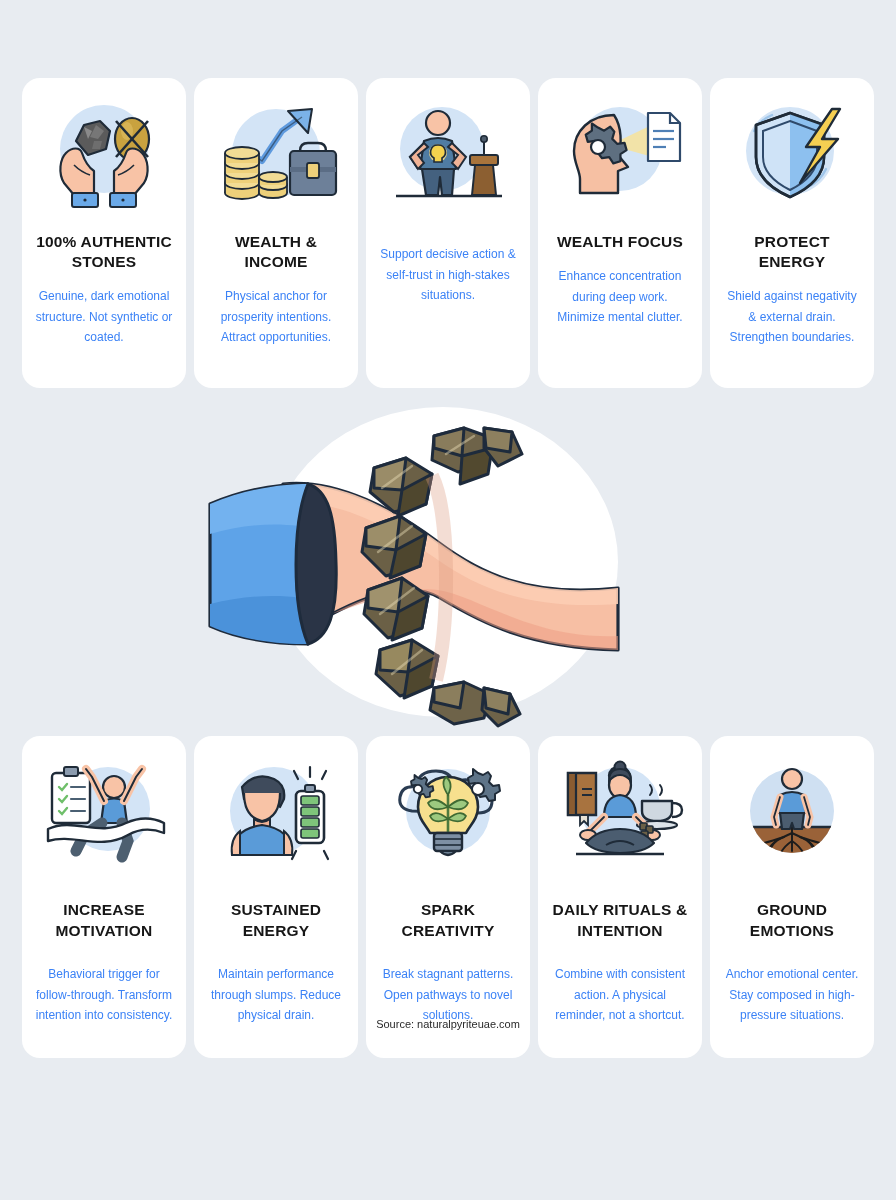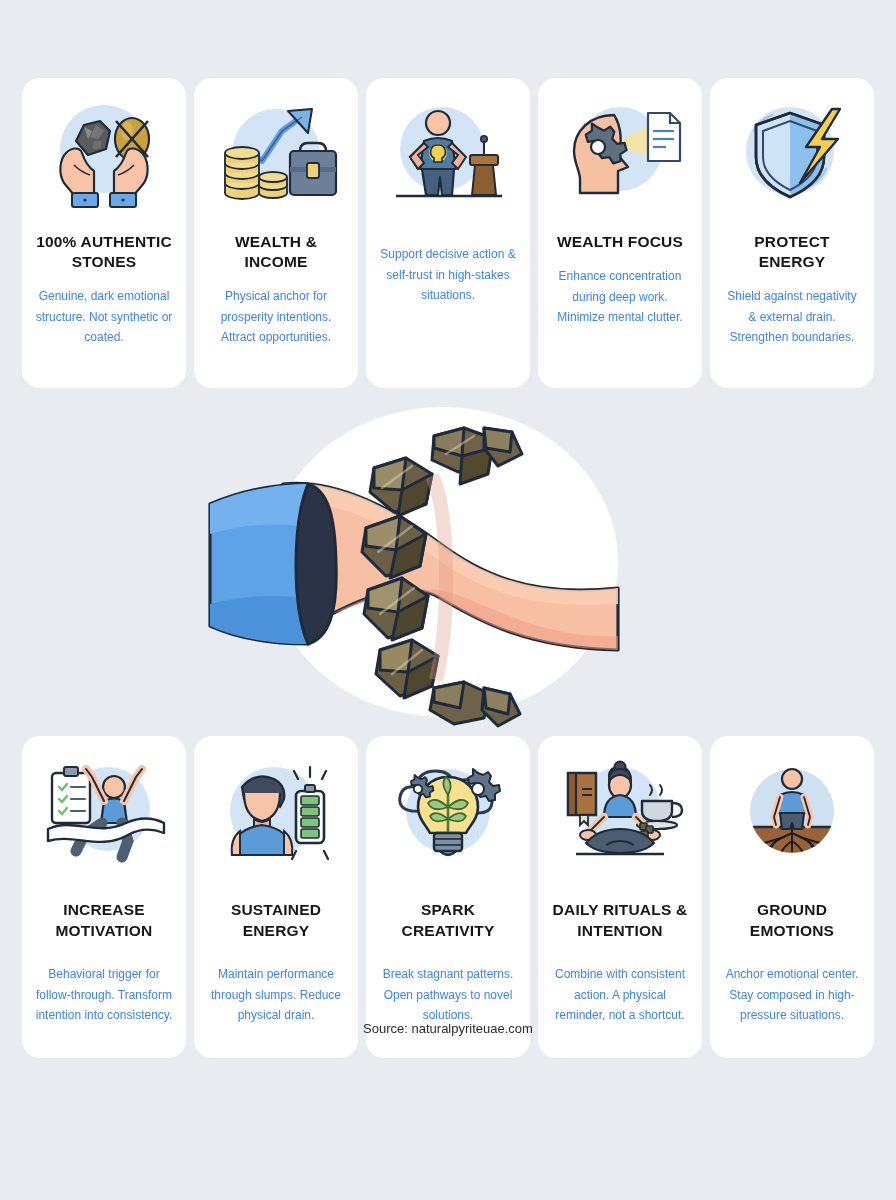--- a/index.html
+++ b/index.html
@@ -70,23 +70,23 @@
     width: 896px;
     height: 390px;
     position: relative;
     display: flex; align-items: center; justify-content: center;
   }
   .hero svg { display:block; }
 
   
   .footer {
     position: absolute;
-    left: 0; right: 0; bottom: 22px;
+    left: 0; right: 0; bottom: 28px;
     text-align: center;
-    font-size: 13px;
+    font-size: 11px;
     color: #2a2a2a;
   }
 </style>
 </head>
 <body>
 
 <div class="page">
 
   <div class="row row-top">
 

